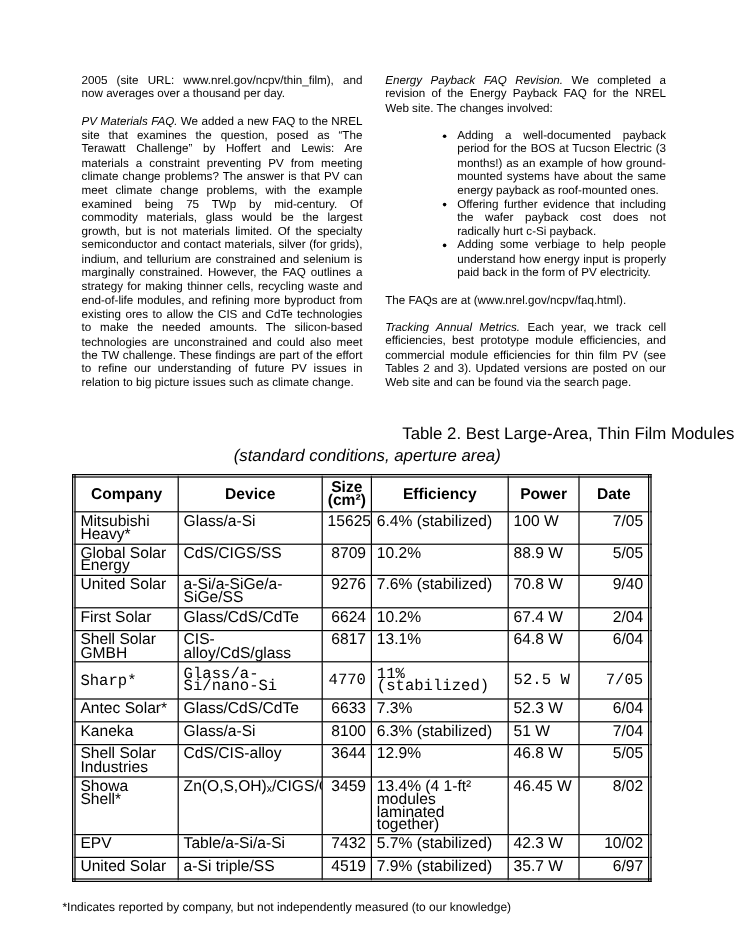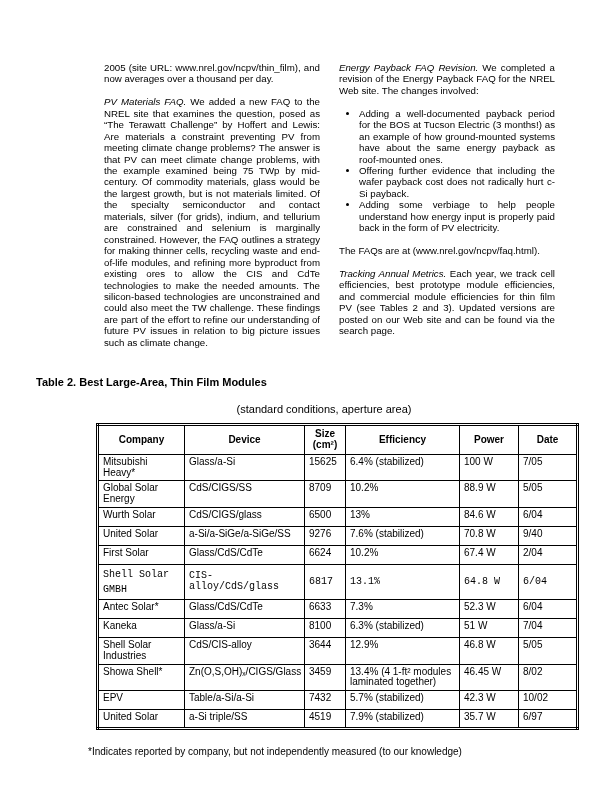--- a/index.html
+++ b/index.html
@@ -2,68 +2,68 @@
 <html><head>
 <meta charset="utf-8">
 <style>
   html, body { margin: 0; padding: 0; }
   body {
     width: 612px; height: 792px;
     background: #ffffff; color: #000000;
     font-family: "Liberation Sans", "DejaVu Sans", sans-serif;
     position: relative; overflow: hidden;
   }
-  .page { position: absolute; inset: 0; padding-left: 36px; }
+  .page { position: absolute; inset: 0; }
 
   .columns {
     display: flex; gap: 19px;
     padding: 62px 57px 0 68px;
   }
   .col {
     flex: 1; min-width: 0;
     font-size: 9.7px; line-height: 11.45px;
     text-align: justify;
   }
   .col p { margin: 0 0 11.4px 0; }
   .col p.last { margin-bottom: 12px; }
   em { }
 
   ul.bullets {
     margin: 0 0 11.4px 0;
     padding: 0 0 0 20px;
     list-style: disc outside;
   }
-  ul.bullets li { text-align: justify; }
-
-  .table-title  { text-align: left; font-weight: bold; font-size: 11px; margin-top: 16px; }
-  .table-subtitle { text-align: center; font-size: 11px; margin-top: 15px; }
+  ul.bullets li { text-align: justify; margin-left: 40px; }
+
+  .table-title  { text-align: right; font-weight: normal; font-size: 14px; margin-top: 16px; }
+  .table-subtitle { text-align: center; font-size: 14px; margin-top: 2px; font-style: italic; }
 
   table.modules {
     border-collapse: collapse;
     table-layout: fixed;
     width: 480px;
     margin: 8px 0 16px 60px;
     border: 3px double #000000;
-    font-size: 10px;
+    font-size: 13px;
   }
   table.modules th, table.modules td {
     border: 1px solid #000000;
     padding: 2px 4px;
     line-height: 10.8px;
     vertical-align: top;
     overflow: hidden;
   }
   table.modules th {
     font-weight: bold; text-align: center;
     vertical-align: middle;
     white-space: pre-line;
     padding: 3px 2px;
   }
   table.modules tbody tr { height: 19px; }
-  table.modules td.c2, table.modules td.c5 { text-align: left; }
+  table.modules td.c2, table.modules td.c5 { text-align: right; }
   
   table.modules tbody tr:nth-child(6) { height: 31px; font-family: Liberation Mono, monospace; }
   table.modules tbody tr:nth-child(6) td { vertical-align: middle; }
   table.modules tbody tr:nth-child(6) td.c0 { line-height: 15px; }
 
   .footnote { margin: 10px 16px 0 52px; font-size: 10px; }
 
   .footer {
     position: absolute; left: 52px; right: 52px; top: 786px;
     font-size: 9.5px; line-height: 11.5px; margin-top: 10px;
@@ -133,28 +133,20 @@
         </tr>
         <tr>
           <td class="c0">Global Solar Energy</td>
           <td class="c1">CdS/CIGS/SS</td>
           <td class="c2">8709</td>
           <td class="c3">10.2%</td>
           <td class="c4">88.9 W</td>
           <td class="c5">5/05</td>
         </tr>
         <tr>
-          <td class="c0">Wurth Solar</td>
-          <td class="c1">CdS/CIGS/glass</td>
-          <td class="c2">6500</td>
-          <td class="c3">13%</td>
-          <td class="c4">84.6 W</td>
-          <td class="c5">6/04</td>
-        </tr>
-        <tr>
           <td class="c0">United Solar</td>
           <td class="c1">a-Si/a-SiGe/a-SiGe/SS</td>
           <td class="c2">9276</td>
           <td class="c3">7.6% (stabilized)</td>
           <td class="c4">70.8 W</td>
           <td class="c5">9/40</td>
         </tr>
         <tr>
           <td class="c0">First Solar</td>
           <td class="c1">Glass/CdS/CdTe</td>
@@ -163,20 +155,28 @@
           <td class="c4">67.4 W</td>
           <td class="c5">2/04</td>
         </tr>
         <tr>
           <td class="c0">Shell Solar GMBH</td>
           <td class="c1">CIS-alloy/CdS/glass</td>
           <td class="c2">6817</td>
           <td class="c3">13.1%</td>
           <td class="c4">64.8 W</td>
           <td class="c5">6/04</td>
+        </tr>
+        <tr>
+          <td class="c0">Sharp*</td>
+          <td class="c1">Glass/a-Si/nano-Si</td>
+          <td class="c2">4770</td>
+          <td class="c3">11% (stabilized)</td>
+          <td class="c4">52.5 W</td>
+          <td class="c5">7/05</td>
         </tr>
         <tr>
           <td class="c0">Antec Solar*</td>
           <td class="c1">Glass/CdS/CdTe</td>
           <td class="c2">6633</td>
           <td class="c3">7.3%</td>
           <td class="c4">52.3 W</td>
           <td class="c5">6/04</td>
         </tr>
         <tr>

